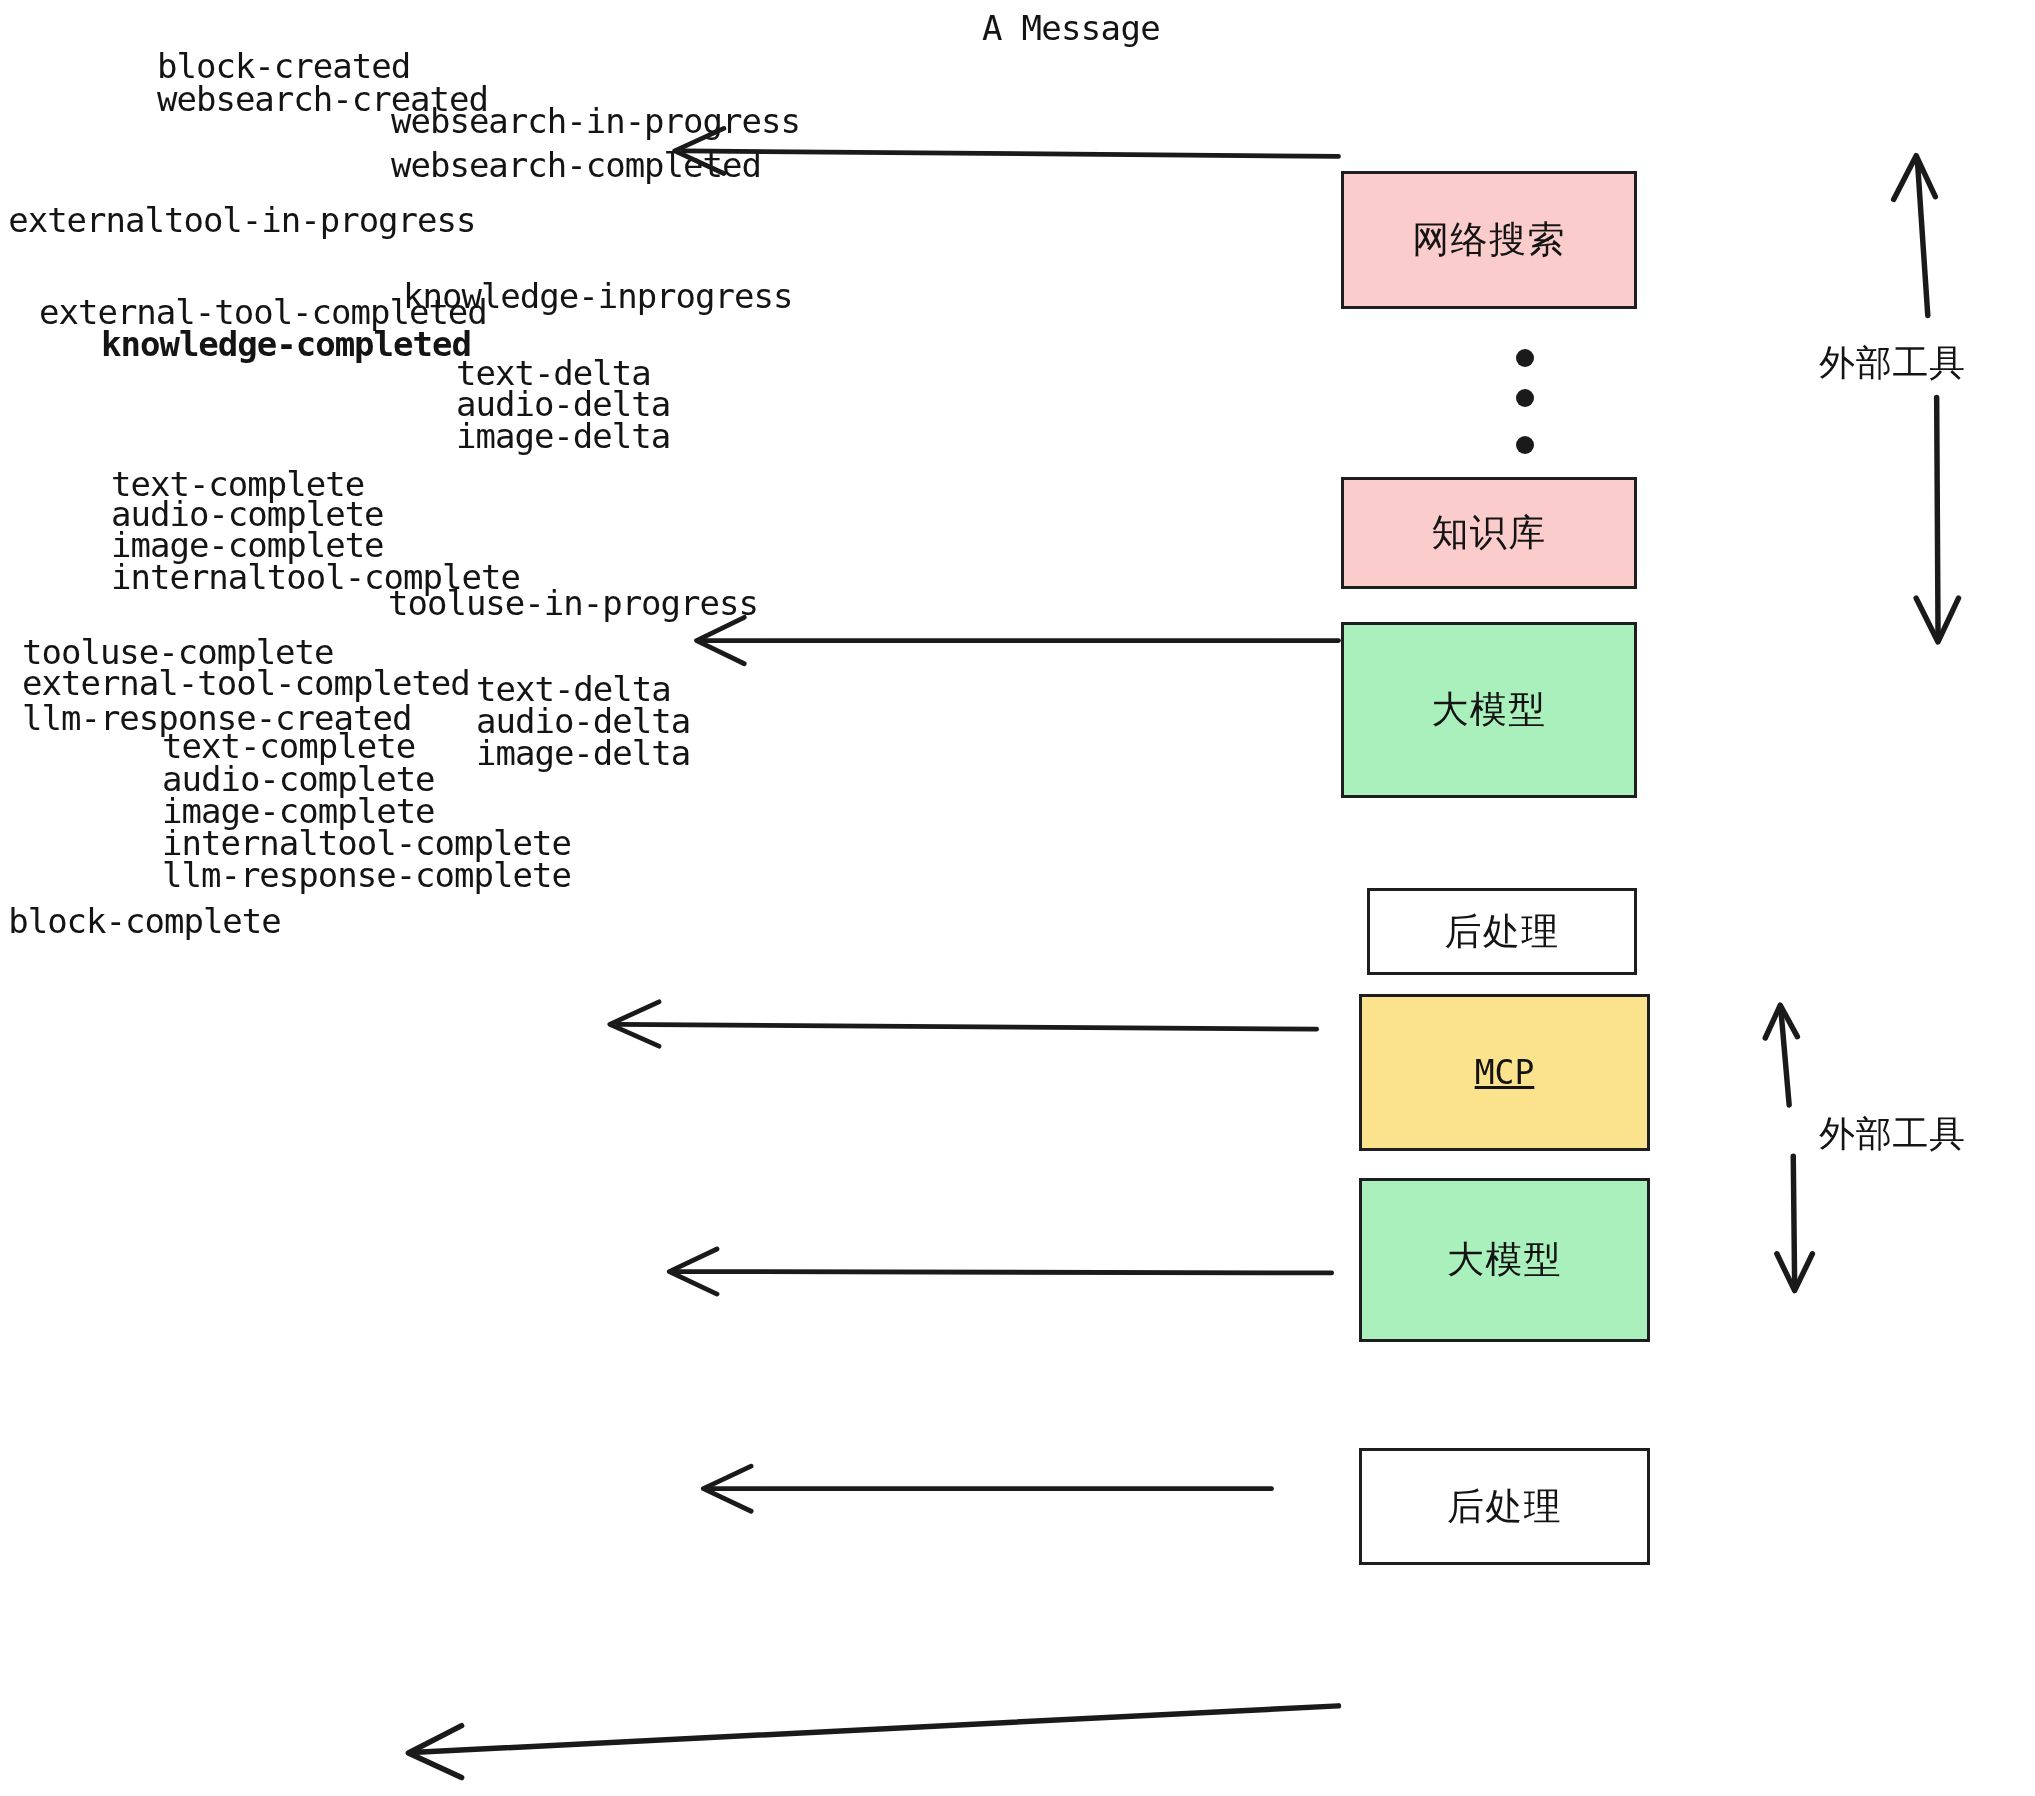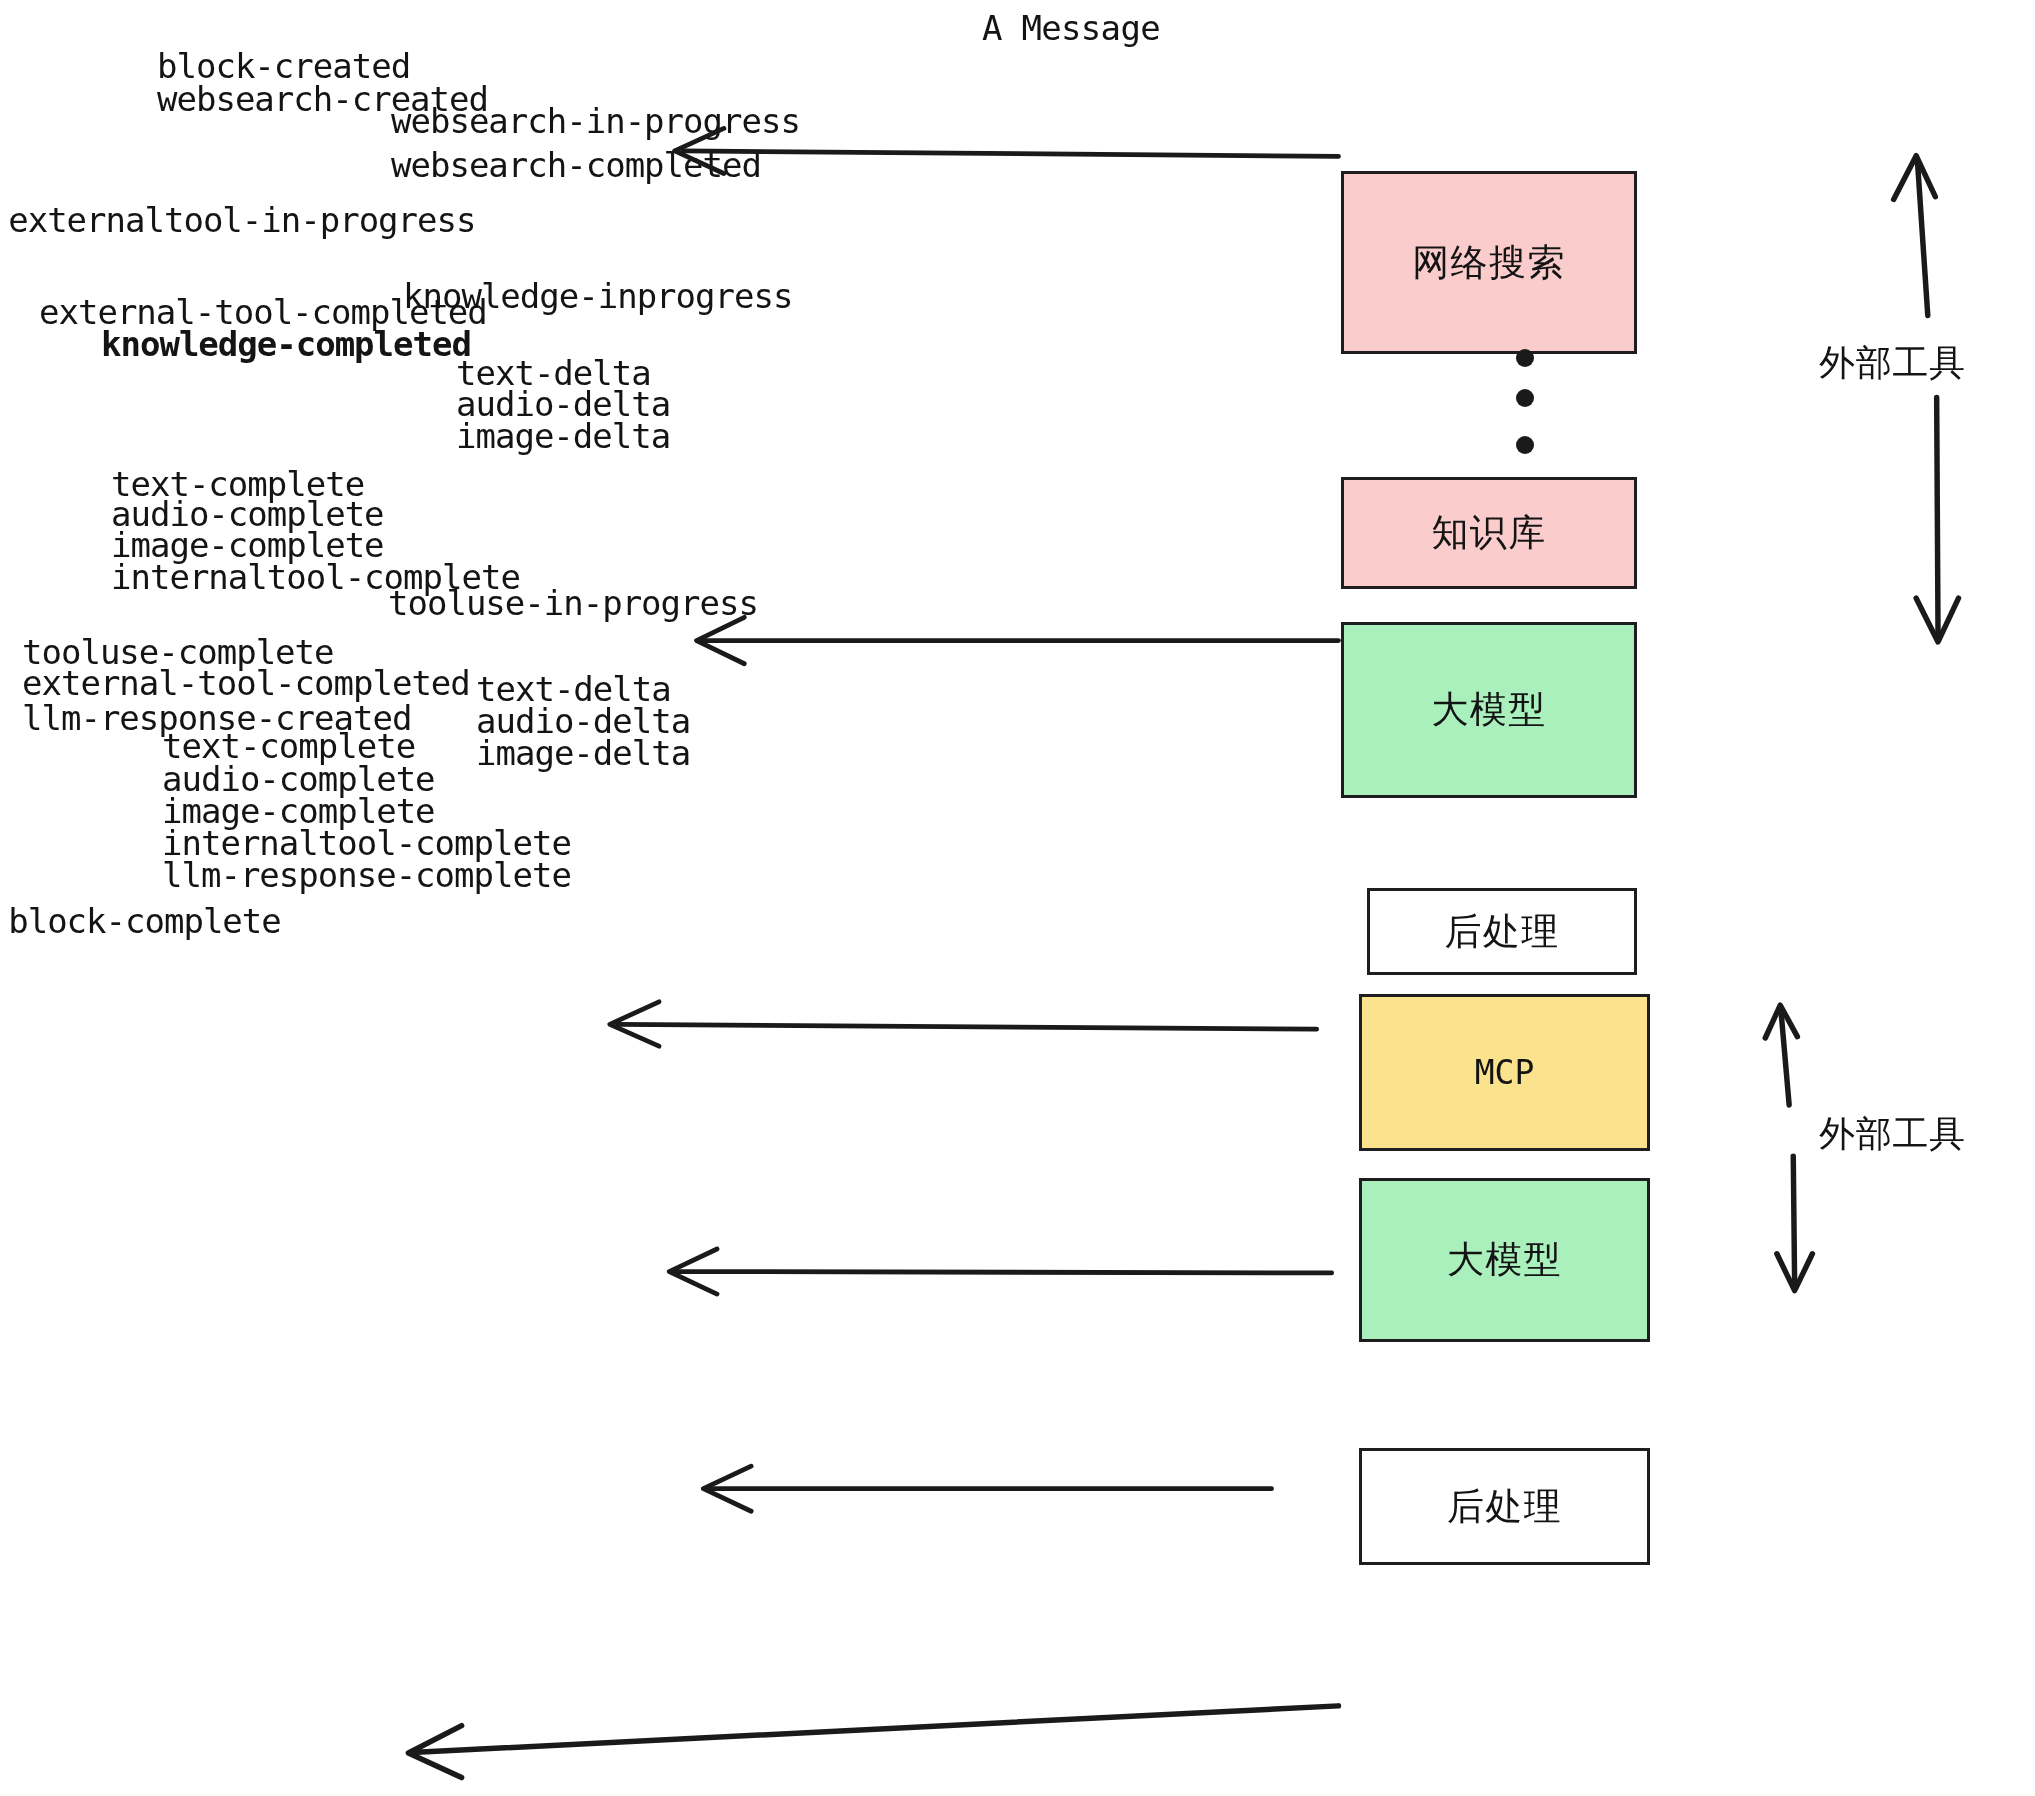--- a/index.html
+++ b/index.html
@@ -115,29 +115,29 @@
   <div class="ev" style="left:22px;   top:701px;">llm-response-created</div>
   <div class="ev" style="left:476px;  top:704px;">audio-delta</div>
   <div class="ev" style="left:476px;  top:736px;">image-delta</div>
   <div class="ev" style="left:162px;  top:729px;">text-complete</div>
   <div class="ev" style="left:162px;  top:762px;">audio-complete</div>
   <div class="ev" style="left:162px;  top:794px;">image-complete</div>
   <div class="ev" style="left:162px;  top:826px;">internaltool-complete</div>
   <div class="ev" style="left:162px;  top:858px;">llm-response-complete</div>
   <div class="ev" style="left:8.2px;   top:904px;">block-complete</div>
 
-  <div class="box" style="left:1341px; top:171px;  width:296px; height:183px; background:#fbcccc;">网络搜索</div>
+  <div class="box" style="left:1341px; top:171px;  width:296px; height:138px; background:#fbcccc;">网络搜索</div>
 
   <div class="box" style="left:1341px; top:477px;  width:296px; height:112px; background:#fbcccc;">知识库</div>
 
   <div class="box" style="left:1341px; top:622px;  width:296px; height:176px; background:#aaf0bd;">大模型</div>
 
   <div class="box" style="left:1367px; top:888px; width:270px; height:87px; background:#ffffff;">后处理</div>
 
-  <div class="box mono" style="left:1359px; top:994px; width:291px; height:157px; background:#fbe38e;">MCP</div>
+  <div class="box mono" style="left:1359px; top:994px; width:291px; height:157px; background:#fbe38e;text-decoration:underline;">MCP</div>
 
   <div class="box" style="left:1359px; top:1178px; width:291px; height:164px; background:#aaf0bd;">大模型</div>
 
   <div class="box" style="left:1359px; top:1448px; width:291px; height:117px; background:#ffffff;">后处理</div>
 
   <div class="dot" style="left:1516px; top:349px;"></div>
   <div class="dot" style="left:1516px; top:389px;"></div>
   <div class="dot" style="left:1516px; top:436px;"></div>
 
   <div class="sidelabel" style="left:1819px; top:339px;">外部工具</div>

